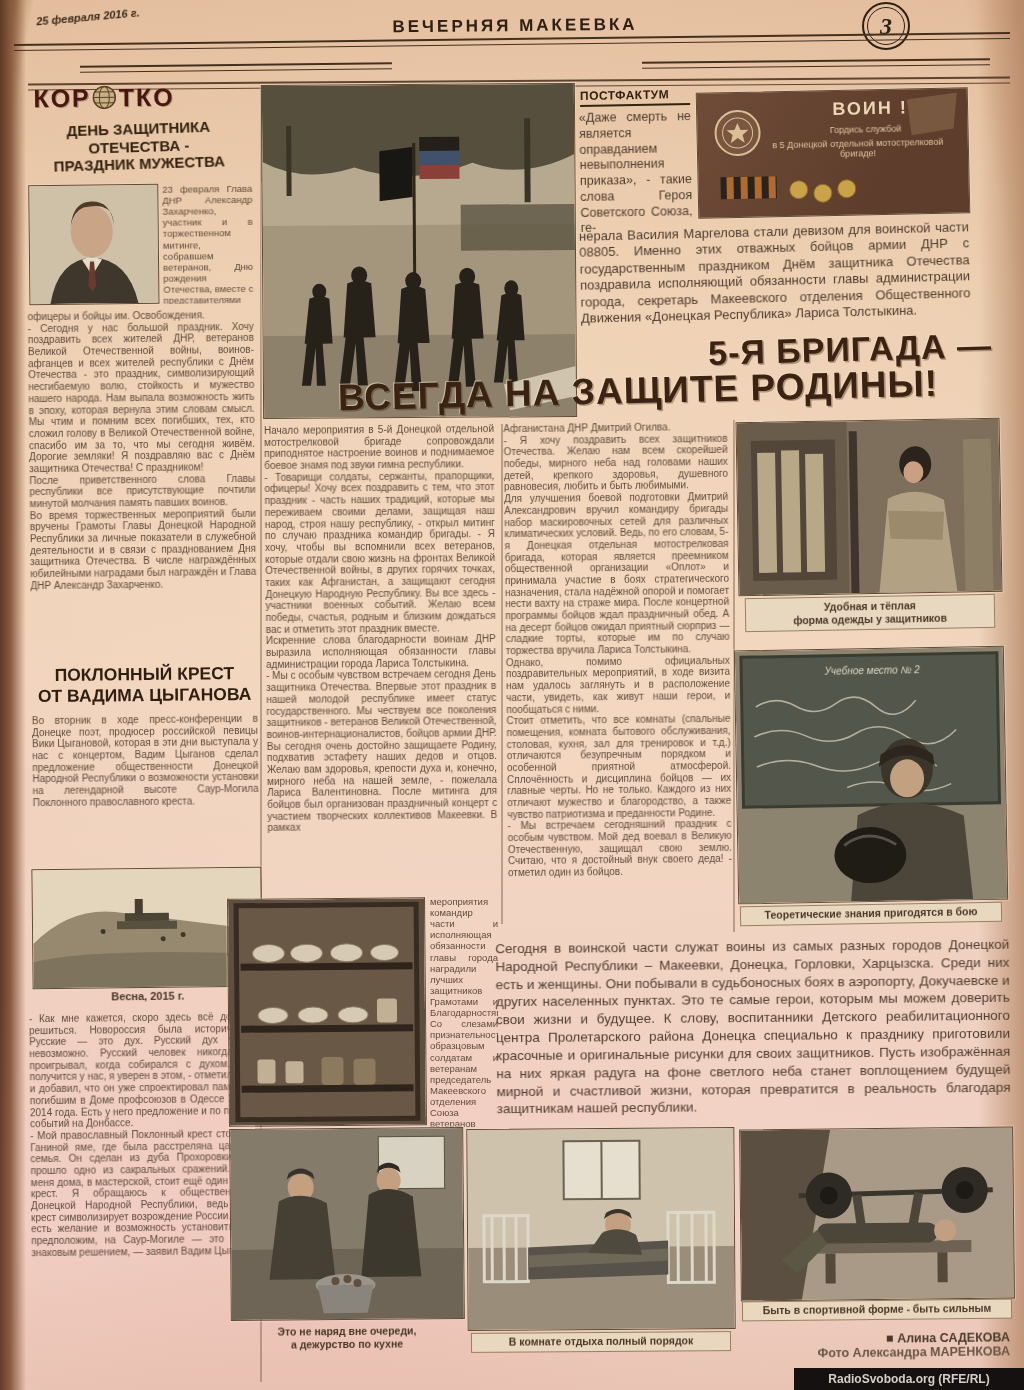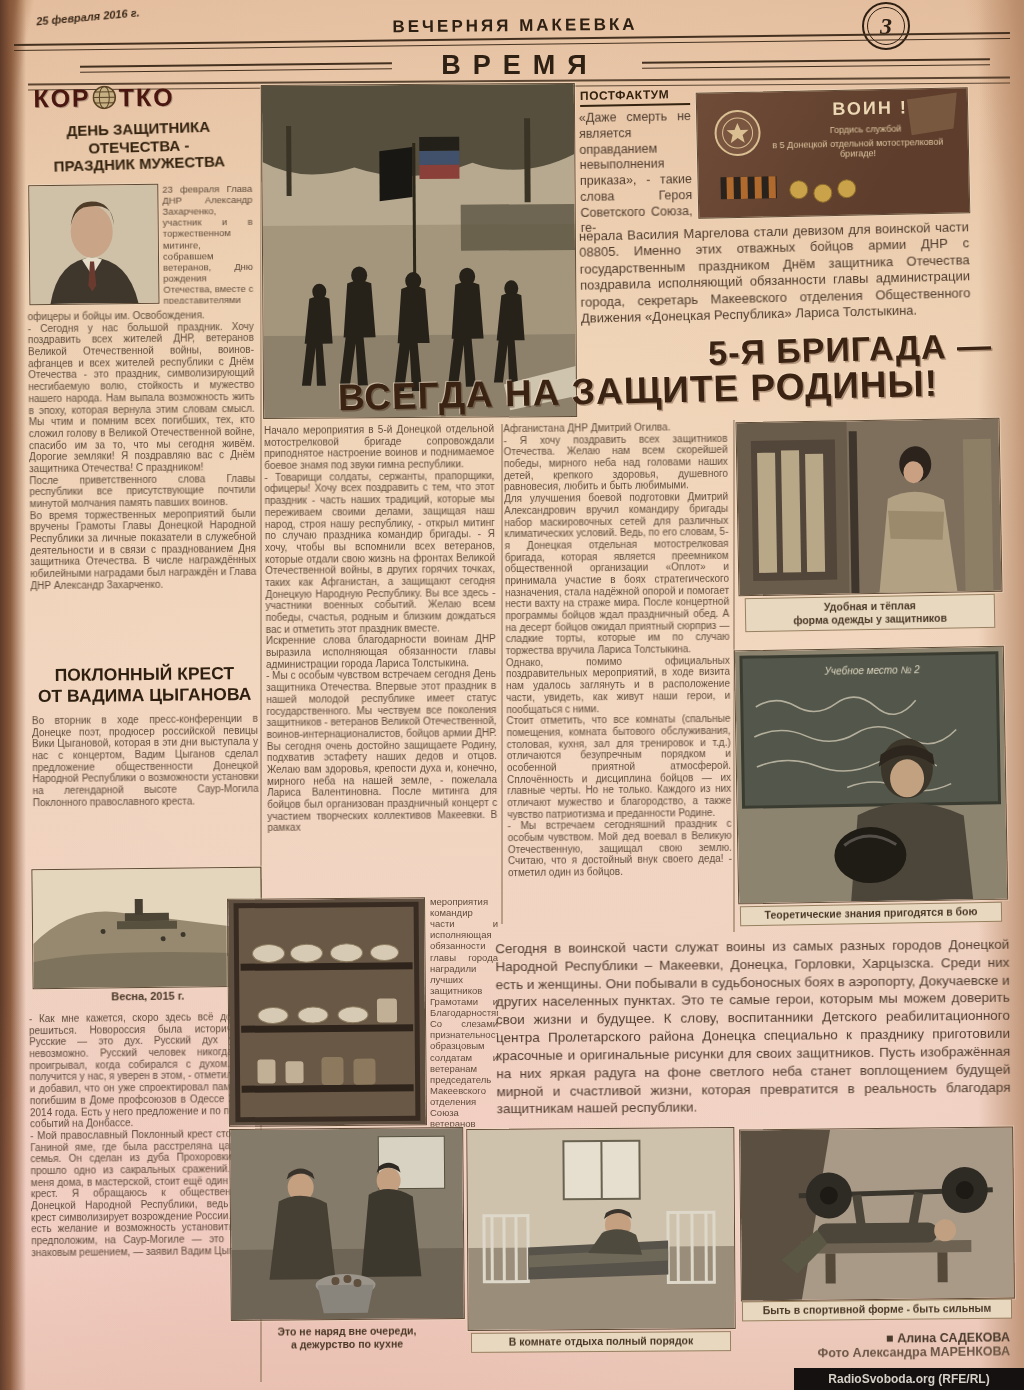--- a/index.html
+++ b/index.html
@@ -36,21 +36,20 @@
   <div class="abs edge" style="left:0;top:860px;width:1024px;height:530px;background:radial-gradient(60% 80% at 30% 70%, rgba(236,150,150,.14), rgba(0,0,0,0) 75%);"></div>
 
   <div class="abs" style="left:36px;top:8px;width:170px;font-size:11px;font-weight:bold;font-style:italic;color:#3c2a1a;transform:rotate(-5deg);filter:blur(.25px);">25 февраля 2016 г.</div>
   <div class="abs" style="left:300px;top:16px;width:430px;text-align:center;font-size:17px;font-weight:900;letter-spacing:3px;color:#2e2013;transform:rotate(-.6deg);">ВЕЧЕРНЯЯ  МАКЕЕВКА</div>
   <div class="abs" style="left:862px;top:2px;width:44px;height:44px;border:2px solid #2e2013;border-radius:50%;display:flex;align-items:center;justify-content:center;">
     <div style="width:36px;height:36px;border:1px solid #2e2013;border-radius:50%;display:flex;align-items:center;justify-content:center;">
       <span style="font-size:24px;font-weight:bold;font-style:italic;font-family:'Liberation Serif',serif;color:#2e2013;">3</span>
     </div>
   </div>
   <div class="abs rule2 edge" style="left:14px;top:38px;width:996px;transform:rotate(-.7deg);"></div>
-  <div class="abs h-title" style="left:400px;top:50px;width:240px;font-size:27px;font-weight:900;letter-spacing:12px;color:#2e2013;">ВРЕМЯ</div>
   <div class="abs rule2 edge" style="left:80px;top:64px;width:312px;transform:rotate(-.6deg);"></div>
   <div class="abs rule2 edge" style="left:642px;top:60px;width:348px;transform:rotate(-.6deg);"></div>
   <div class="abs rule2 edge" style="left:28px;top:80px;width:982px;transform:rotate(-.4deg);opacity:.85;"></div>
 
   <div class="abs vrule edge" style="left:260px;top:86px;height:1296px;"></div>
   <div class="abs vrule edge" style="left:501px;top:424px;height:500px;"></div>
   <div class="abs vrule edge" style="left:733px;top:420px;height:512px;"></div>
 
   <div class="abs" style="left:32px;top:82px;width:226px;height:1306px;transform:rotate(-.6deg);">
 

